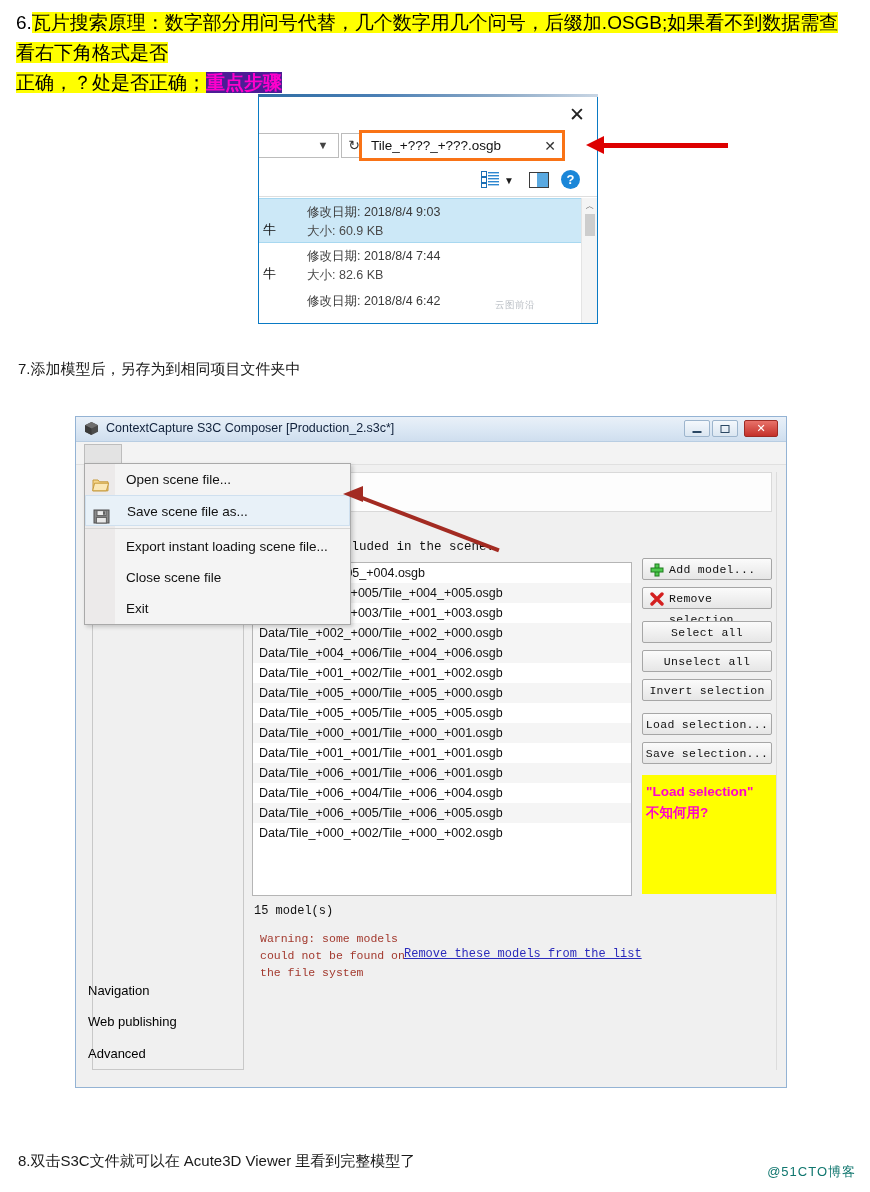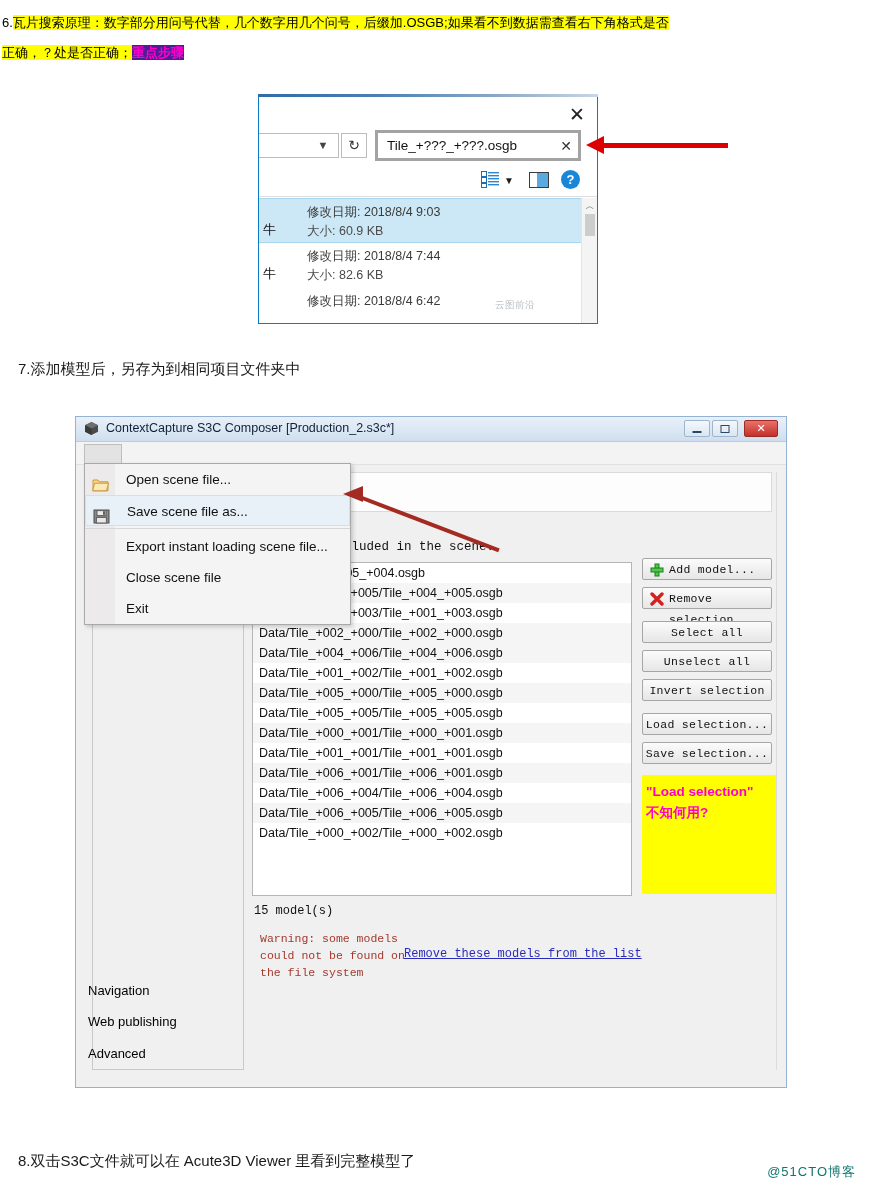--- a/index.html
+++ b/index.html
@@ -8,22 +8,22 @@
     background:#ffffff;
     font-family:"Liberation Sans","DejaVu Sans",sans-serif;
     position:relative;
     overflow:hidden;
     -webkit-font-smoothing:antialiased;
   }
   .abs{position:absolute;}
 
   
   #step6{
-    left:2px;top:8px;width:840px;
-    font-size:13px;line-height:30px;color:#000;
+    left:16px;top:8px;width:840px;
+    font-size:19px;line-height:30px;color:#000;
   }
   .hl{background:#ffff00;}
   .emph{color:#ff00cc;font-weight:bold;background:#4c1d95;}
 
   
   .caption{font-size:15px;color:#1a1a1a;}
   #step7{left:18px;top:360px;}
   #step8{left:18px;top:1152px;}
 
   
@@ -54,22 +54,22 @@
   #combo-caret{
     left:58px;top:43px;width:12px;height:10px;
     color:#444;font-size:11px;line-height:10px;text-align:center;
   }
   #refresh-btn{
     left:82px;top:36px;width:26px;height:25px;
     border:1px solid #bcbcbc;background:#fff;box-sizing:border-box;
     text-align:center;line-height:23px;font-size:14px;color:#333;
   }
   #searchbox-wrap{
-    left:116px;top:33px;width:206px;height:31px;
-    border:3px solid #a3a3a3;background:#fff;box-sizing:border-box;
+    left:100px;top:33px;width:206px;height:31px;
+    border:3px solid #f97316;background:#fff;box-sizing:border-box;
   }
   #searchbox{
     left:0;top:0;width:100%;height:100%;
     display:flex;align-items:center;
   }
   #search-text{
     padding-left:9px;font-size:13.5px;color:#111;flex:1;
     font-family:"Liberation Sans",sans-serif;
   }
   #search-clear{

